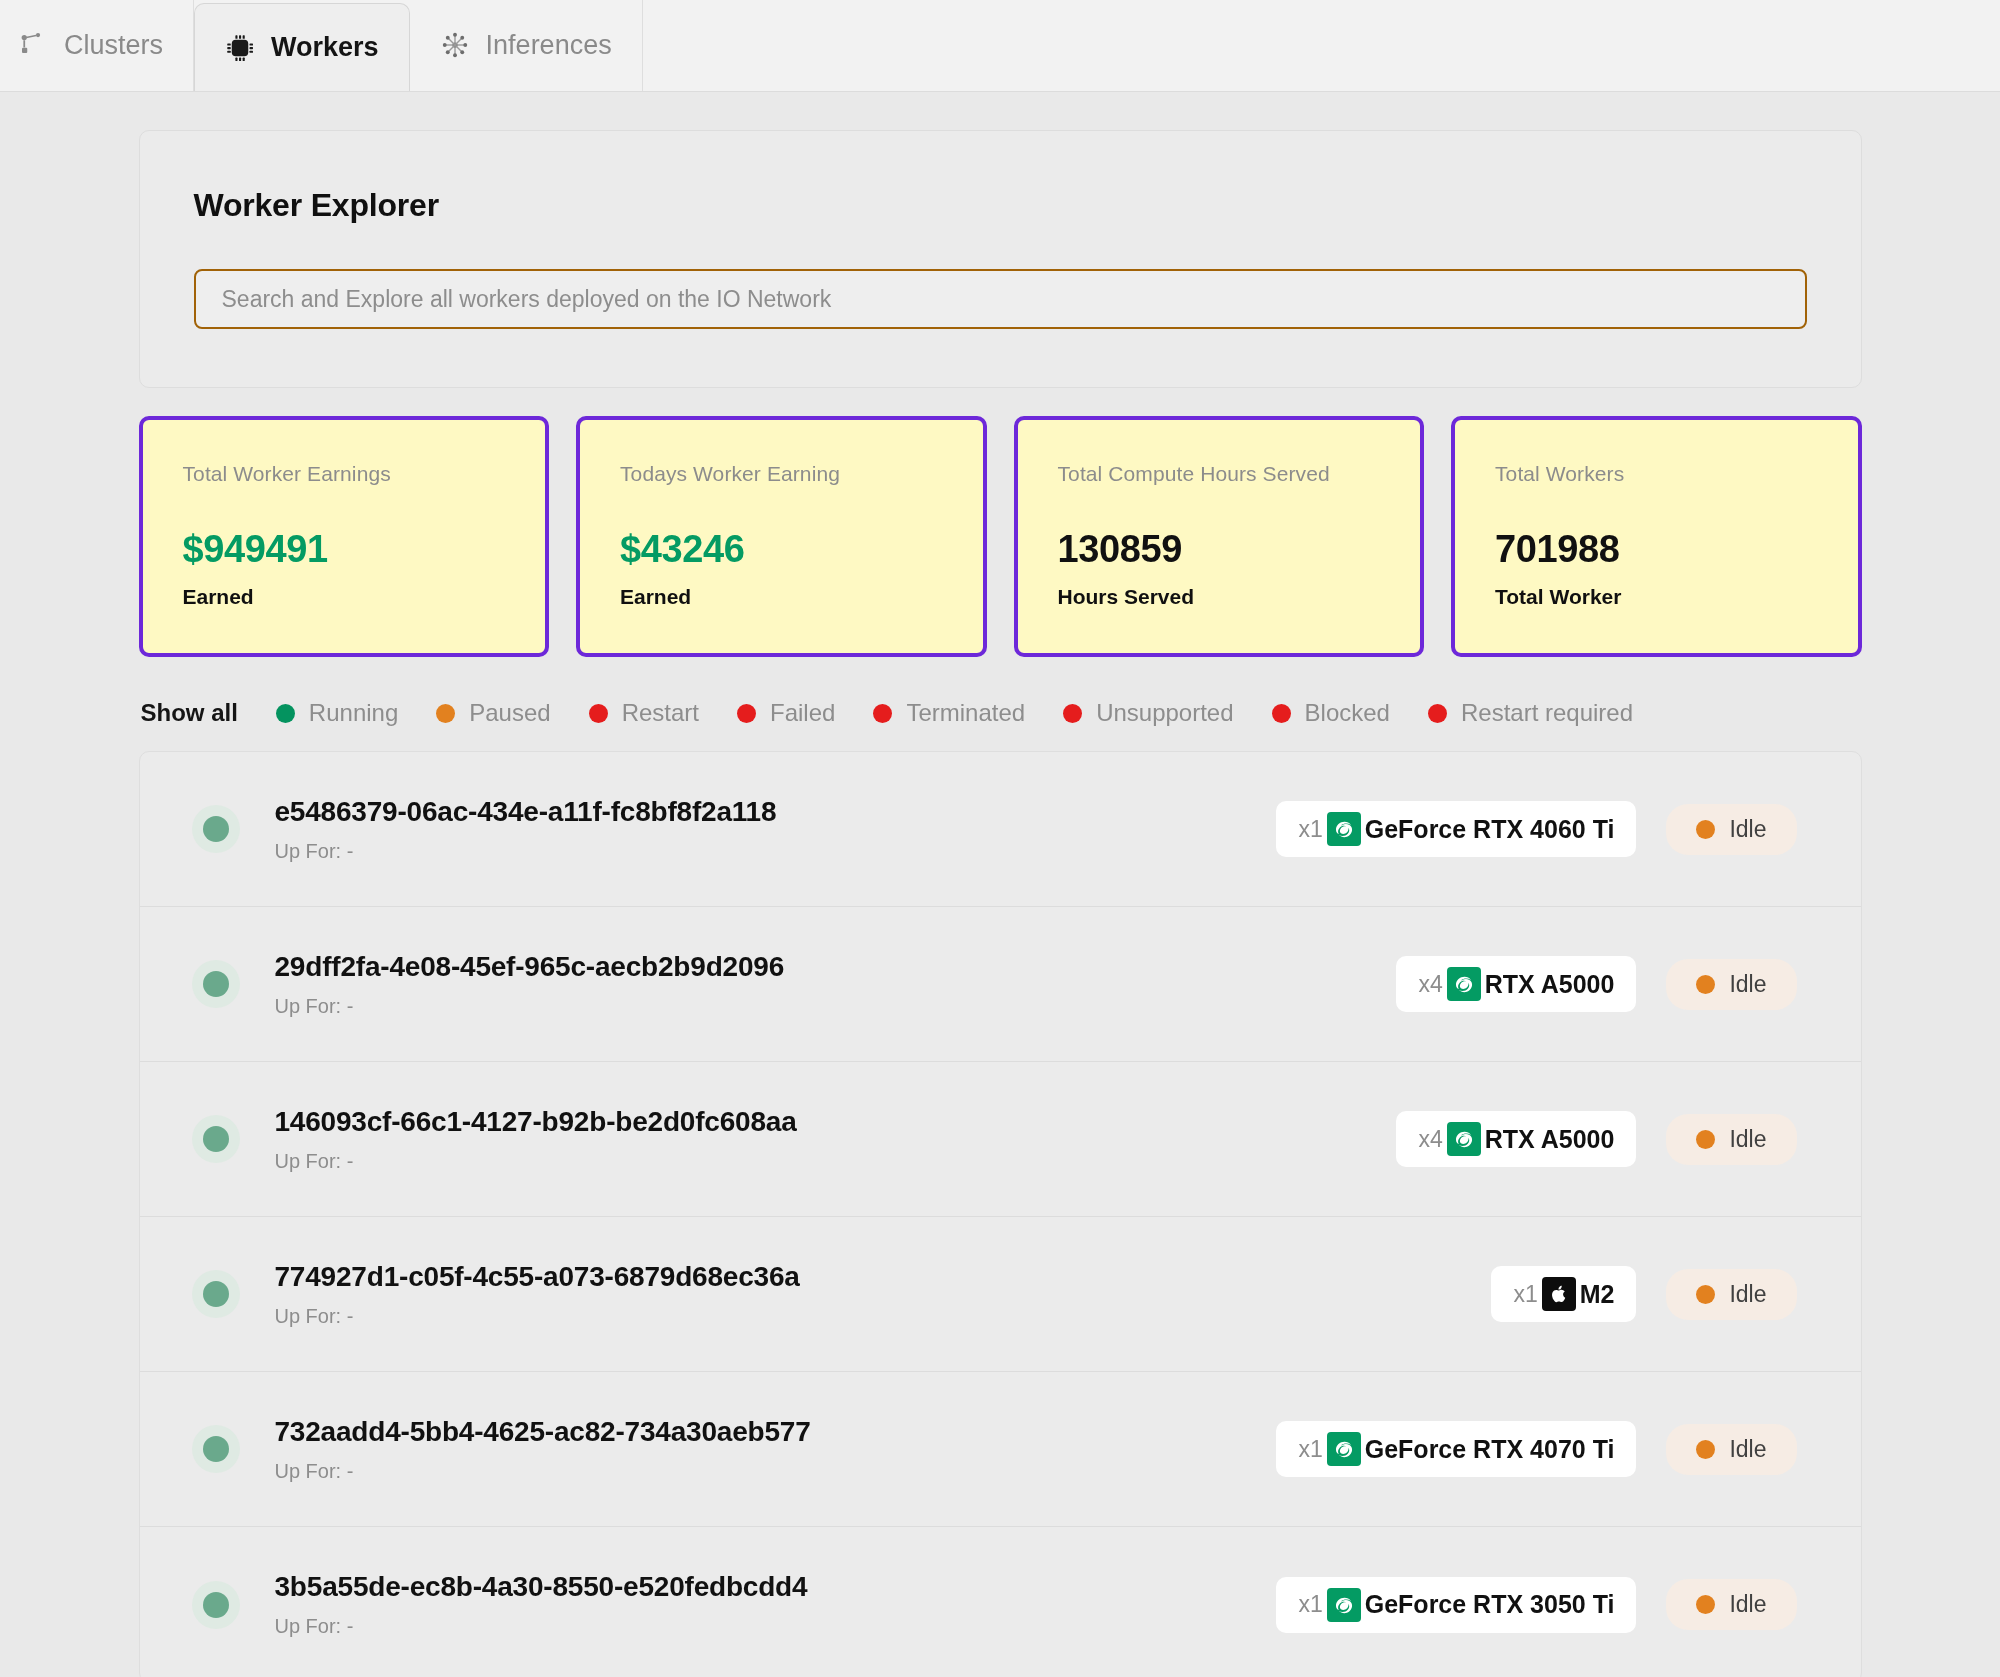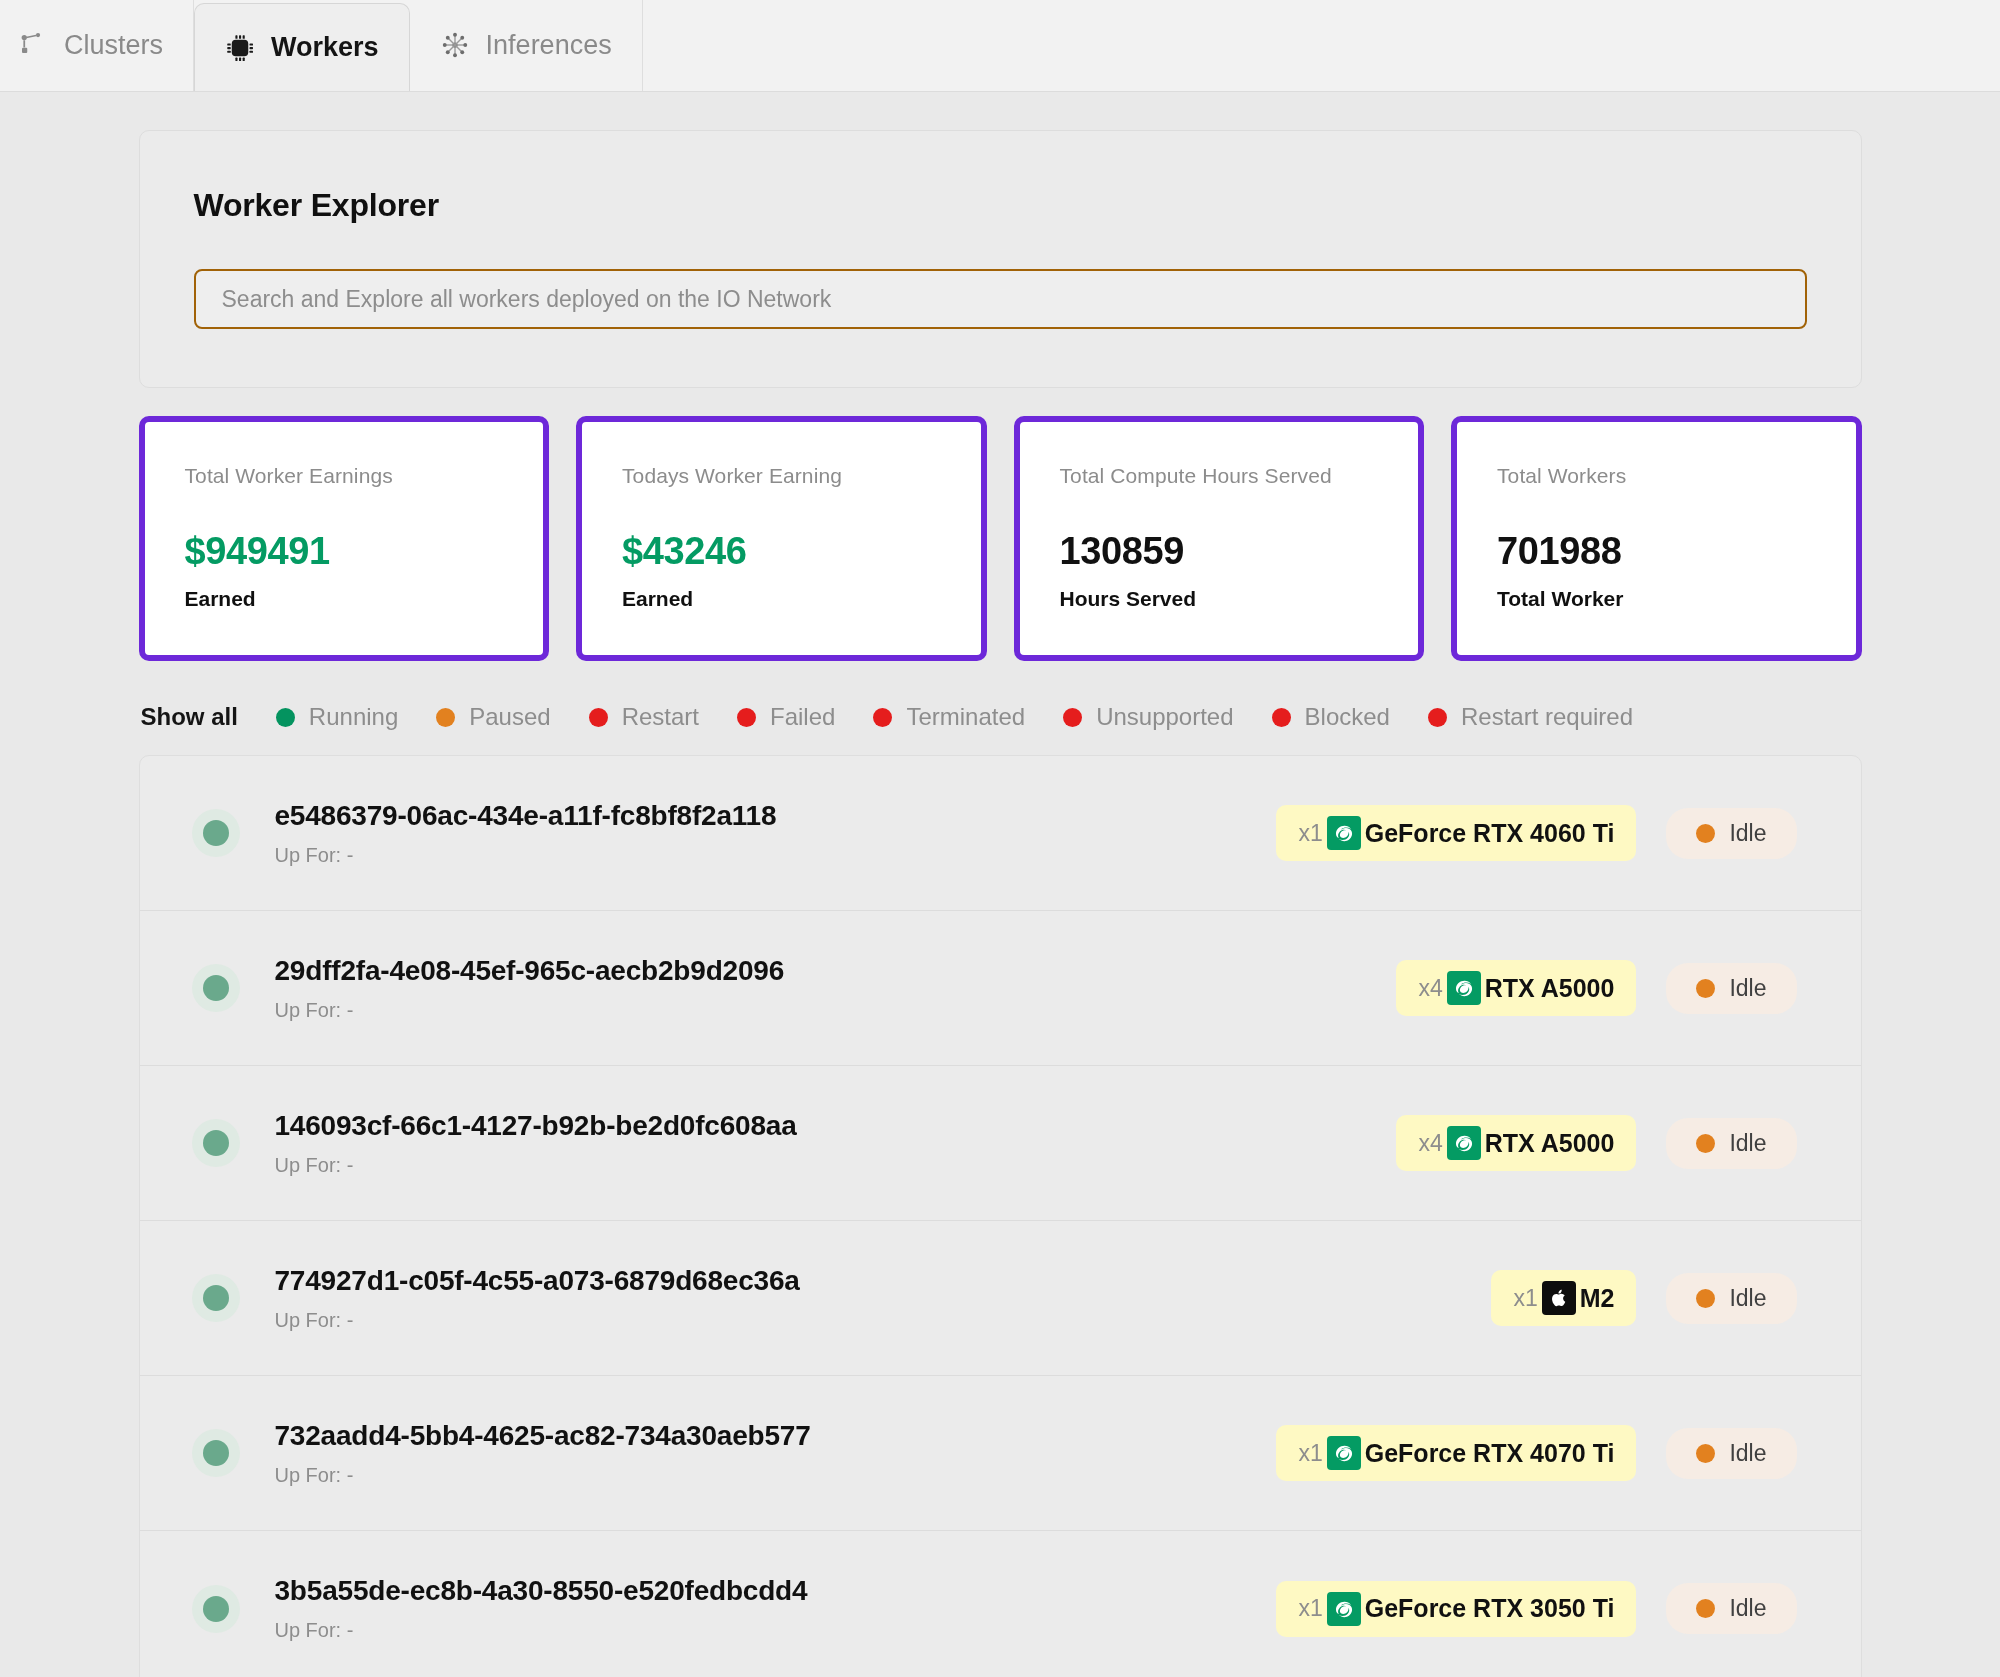--- a/index.html
+++ b/index.html
@@ -87,22 +87,22 @@
 
   
   .stats {
     margin: 28px auto 0 auto;
     width: 1723px;
     display: flex;
     gap: 27px;
   }
   .stat-card {
     flex: 1 1 0;
-    background: #ffffff;
-    border: 6px solid #6d28d9;
+    background: #fef9c3;
+    border: 4px solid #6d28d9;
     border-radius: 10px;
     padding: 42px 40px 44px 40px;
     min-height: 215px;
   }
   .stat-label {
     font-size: 21px;
     color: #8c8c8c;
     letter-spacing: 0.1px;
   }
   .stat-value {
@@ -189,21 +189,21 @@
   .worker-up {
     margin-top: 12px;
     font-size: 20px;
     color: #8d8d8d;
   }
 
   .hw-badge {
     display: flex;
     align-items: center;
     gap: 4px;
-    background: #fef9c3;
+    background: #ffffff;
     border-radius: 10px;
     padding: 11px 22px;
     flex: 0 0 auto;
   }
   .hw-count { font-size: 23px; color: #8d8d8d; }
   .hw-logo {
     width: 34px; height: 34px;
     border-radius: 4px;
     display: flex;
     align-items: center;

